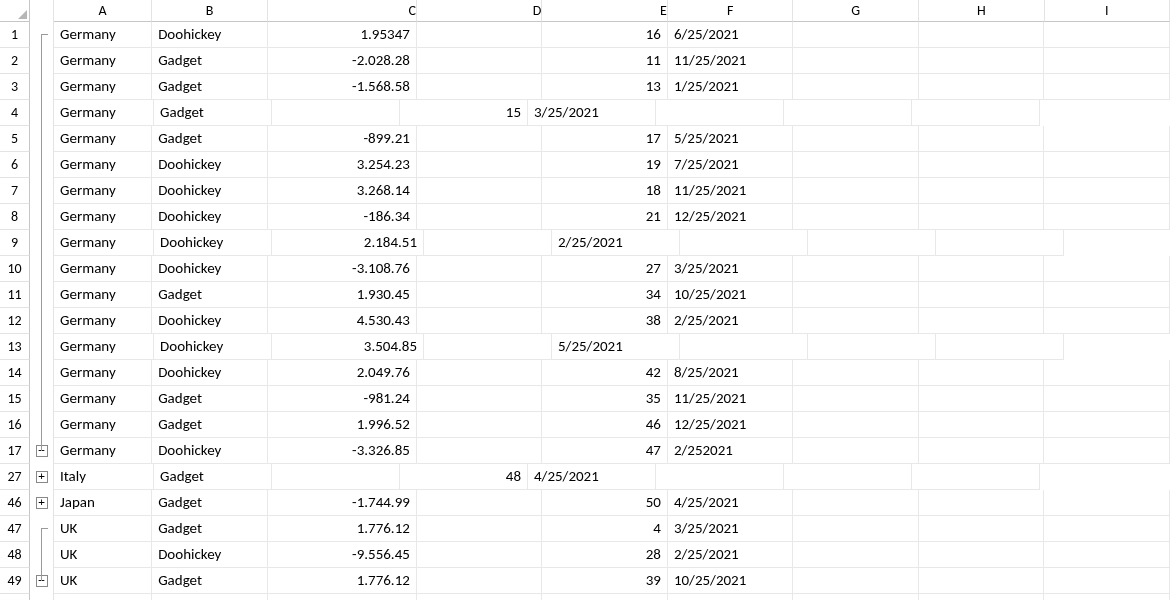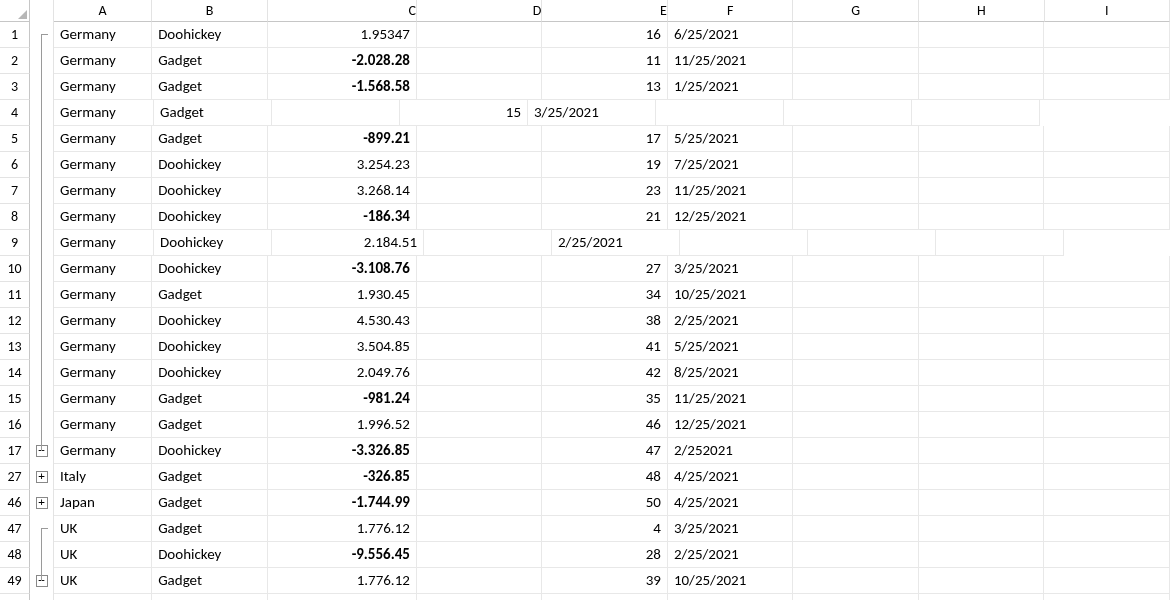--- a/index.html
+++ b/index.html
@@ -75,21 +75,21 @@
   }
   .cA { width: 100px; }
   .cB { width: 118px; }
   .cC { width: 152px; text-align:right; font-variant-numeric: tabular-nums; }
   .cD { width: 128px; text-align:right; }
   .cE { width: 128px; text-align:right; }
   .cF { width: 128px; }
   .cG { width: 128px; }
   .cH { width: 128px; }
   .cI { width: 128px; }
-  .neg { font-weight:700; }
+  .neg { font-weight:400; }
   
   .toggle {
     width:12px;height:12px;
     border:1px solid #888;
     font-size:11px;
     line-height:10px;
     text-align:center;
     font-family: monospace;
     cursor:pointer;
     background:#fff;
@@ -212,21 +212,21 @@
       <div class="cell cH"></div>
       <div class="cell cI"></div>
     </div>
     <div class="row">
       <div class="row-hdr">7</div>
       <div class="outline-gutter vline"></div>
       <div class="cell cA">Germany</div>
       <div class="cell cB">Doohickey</div>
       <div class="cell cC">3.268.14</div>
       <div class="cell cD"></div>
-      <div class="cell cE">23</div>
+      <div class="cell cE">18</div>
       <div class="cell cF">11/25/2021</div>
       <div class="cell cG"></div>
       <div class="cell cH"></div>
       <div class="cell cI"></div>
     </div>
     <div class="row">
       <div class="row-hdr">8</div>
       <div class="outline-gutter vline"></div>
       <div class="cell cA">Germany</div>
       <div class="cell cB">Doohickey</div>
@@ -289,21 +289,20 @@
       <div class="cell cH"></div>
       <div class="cell cI"></div>
     </div>
     <div class="row">
       <div class="row-hdr">13</div>
       <div class="outline-gutter vline"></div>
       <div class="cell cA">Germany</div>
       <div class="cell cB">Doohickey</div>
       <div class="cell cC">3.504.85</div>
       <div class="cell cD"></div>
-      <div class="cell cE">41</div>
       <div class="cell cF">5/25/2021</div>
       <div class="cell cG"></div>
       <div class="cell cH"></div>
       <div class="cell cI"></div>
     </div>
     <div class="row">
       <div class="row-hdr">14</div>
       <div class="outline-gutter vline"></div>
       <div class="cell cA">Germany</div>
       <div class="cell cB">Doohickey</div>
@@ -356,21 +355,20 @@
       <div class="cell cH"></div>
       <div class="cell cI"></div>
     </div>
     <div class="row">
       <div class="row-hdr">27</div>
       <div class="outline-gutter">
         <div class="toggle">+</div>
       </div>
       <div class="cell cA">Italy</div>
       <div class="cell cB">Gadget</div>
-      <div class="cell cC neg">-326.85</div>
       <div class="cell cD"></div>
       <div class="cell cE">48</div>
       <div class="cell cF">4/25/2021</div>
       <div class="cell cG"></div>
       <div class="cell cH"></div>
       <div class="cell cI"></div>
     </div>
     <div class="row">
       <div class="row-hdr">46</div>
       <div class="outline-gutter">

